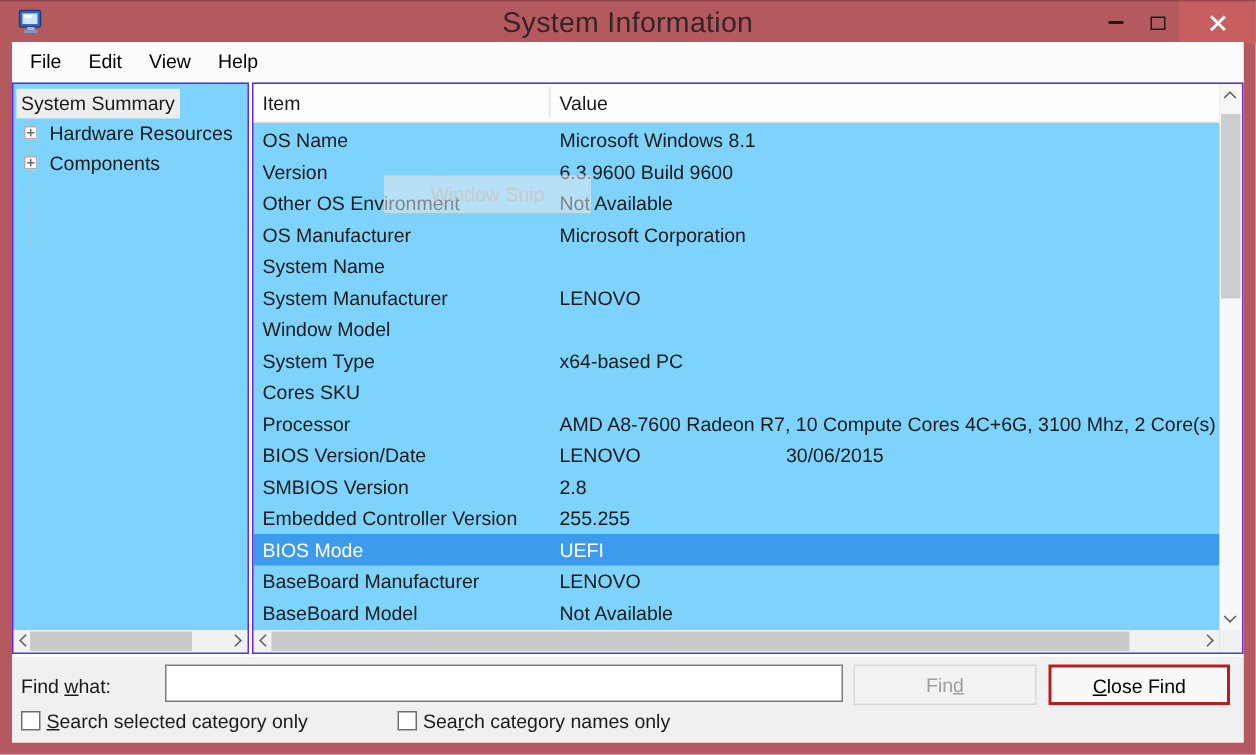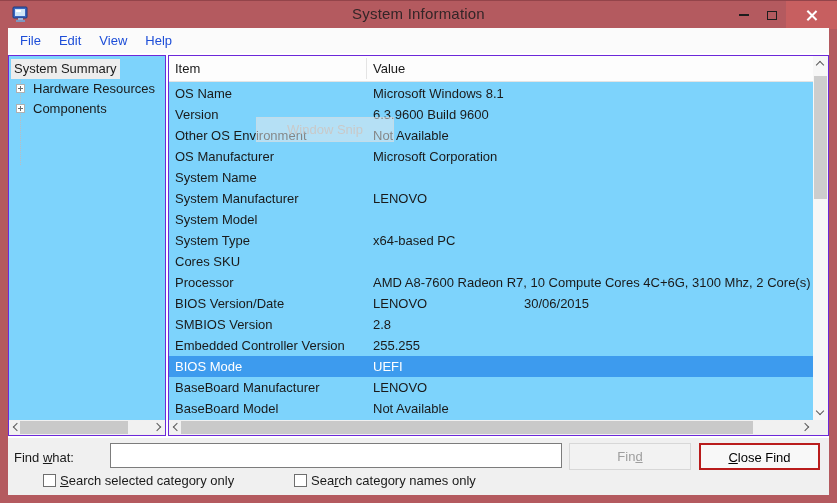--- a/index.html
+++ b/index.html
@@ -13,39 +13,39 @@
     background:#b45a5f;
   }
   
   .titlebar {
     position:absolute; left:0; top:0; width:837px; height:28px;
     background:#b45a5f; border-top:1px solid #93444a;
   }
   .app-icon { position:absolute; left:12px; top:5px; width:17px; height:17px; }
   .title-text {
     position:absolute; left:0; right:0; top:4px; text-align:center;
-    font-size:15px; color:#332527; letter-spacing:.2px;
+    font-size:19px; color:#332527; letter-spacing:.2px;
   }
   .caption-btn { position:absolute; top:0; height:28px; display:flex; align-items:center; justify-content:center; }
   .btn-min   { left:730px; width:28px; }
   .btn-max   { left:758px; width:28px; }
   .btn-close { left:786px; width:51px; background:#c75f60; }
   .glyph-min { width:10px; height:2px; background:#1d1d1d; }
   .glyph-max { width:10px; height:9px; border:1.6px solid #1d1d1d; background:transparent; }
   .glyph-close { position:relative; width:13px; height:13px; }
   .glyph-close::before,.glyph-close::after {
     content:""; position:absolute; left:6px; top:0; width:1.7px; height:13px; background:#fff;
   }
   .glyph-close::before { transform:rotate(45deg); }
   .glyph-close::after  { transform:rotate(-45deg); }
   
   .content { position:absolute; left:8px; top:28px; width:821px; height:467px; background:#fff; }
   
   .menubar { position:absolute; left:0; top:0; width:821px; height:25px; background:#fbfbfb; display:flex; align-items:center; padding-left:3px; }
-  .menu-item { padding:0 9px; height:25px; line-height:25px; color:#1d4ed8; }
+  .menu-item { padding:0 9px; height:25px; line-height:25px; color:#000000; }
   
   .main { position:absolute; left:0; top:25px; width:821px; height:385px; background:#fff; }
   .panel { background:#7dd3fc; border:1px solid #6d28d9; position:absolute; overflow:hidden; }
   .tree-panel { left:0; top:2px; width:158px; height:381px; }
   .list-panel { left:160px; top:2px; width:661px; height:381px; }
   
   .tree-items { position:absolute; left:0; top:3px; right:0; bottom:15px; overflow:hidden; white-space:nowrap; }
   .tree-row { position:relative; height:20px; line-height:20px; }
   .tree-label { display:inline-block; padding:0 3px; margin-left:21px; }
   .tree-row.root .tree-label { margin-left:2px; }
@@ -89,21 +89,21 @@
   
   .findbar { position:absolute; left:0; top:410px; width:821px; height:57px; background:#f0f0f0; }
   .find-label { position:absolute; left:6px; top:12px; }
   .find-input {
     position:absolute; left:102px; top:5px; width:452px; height:25px;
     border:1px solid #7c7c7c; background:#fff; font:inherit; padding:0 4px; outline:none;
   }
   .btn { position:absolute; top:5px; height:27px; text-align:center; line-height:25px; }
   .find-btn  { left:561px; width:122px; background:#f2f2f2; border:1px solid #d7d7d7; color:#9e9e9e; }
   .close-btn { left:691px; width:121px; background:#f8f8f8; border:2px solid #b91c1c; color:#000; }
-  .cb-row { position:absolute; left:0; top:34px; width:797px; height:20px;margin-left:29px; }
+  .cb-row { position:absolute; left:0; top:34px; width:797px; height:20px; }
   .checkbox { position:absolute; top:2px; width:13px; height:13px; border:1px solid #6e6e6e; background:#fff; }
   .cb1 { left:6px; } .cb2 { left:257px; }
   .cb-label { position:absolute; top:1px; }
   .cb1-label { left:23px; } .cb2-label { left:274px; }
   .u { text-decoration:underline; }
 </style>
 </head>
 <body>
 
 <div class="window">
@@ -178,21 +178,21 @@
             </div>
             <div class="lrow">
               <span class="ci">System Name</span>
               <span class="cv"></span>
             </div>
             <div class="lrow">
               <span class="ci">System Manufacturer</span>
               <span class="cv">LENOVO</span>
             </div>
             <div class="lrow">
-              <span class="ci">System Model</span>
+              <span class="ci">Window Model</span>
               <span class="cv"></span>
             </div>
             <div class="lrow">
               <span class="ci">System Type</span>
               <span class="cv">x64-based PC</span>
             </div>
             <div class="lrow">
               <span class="ci">Cores SKU</span>
               <span class="cv"></span>
             </div>

